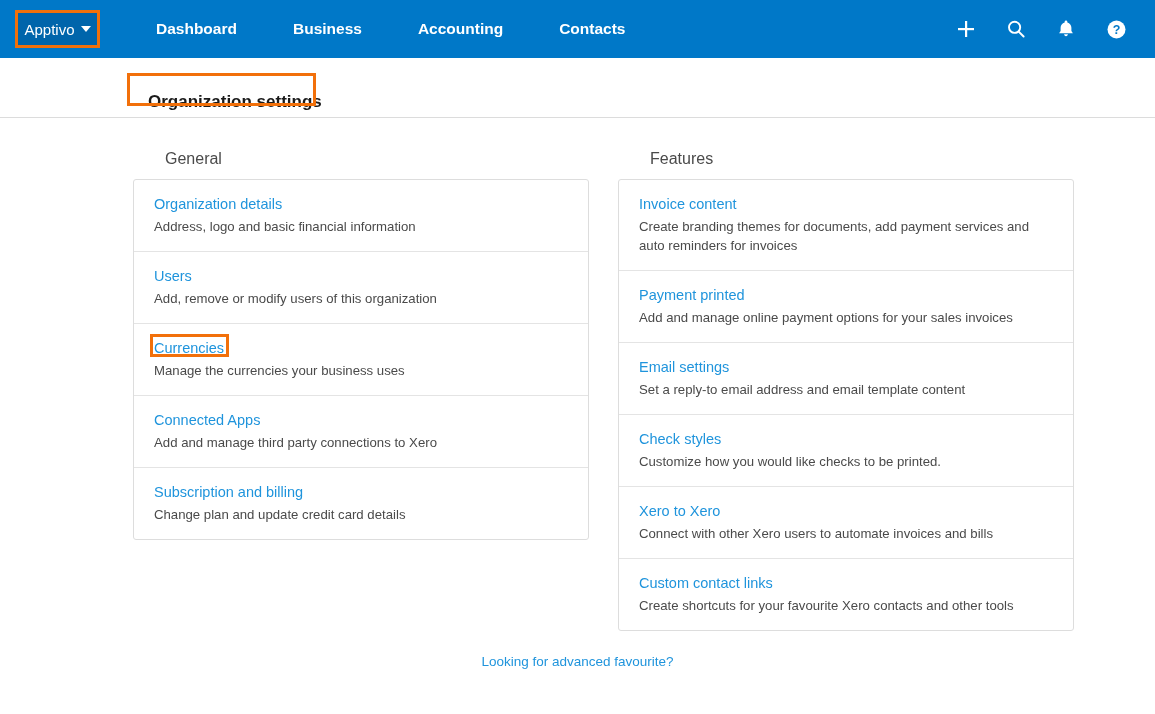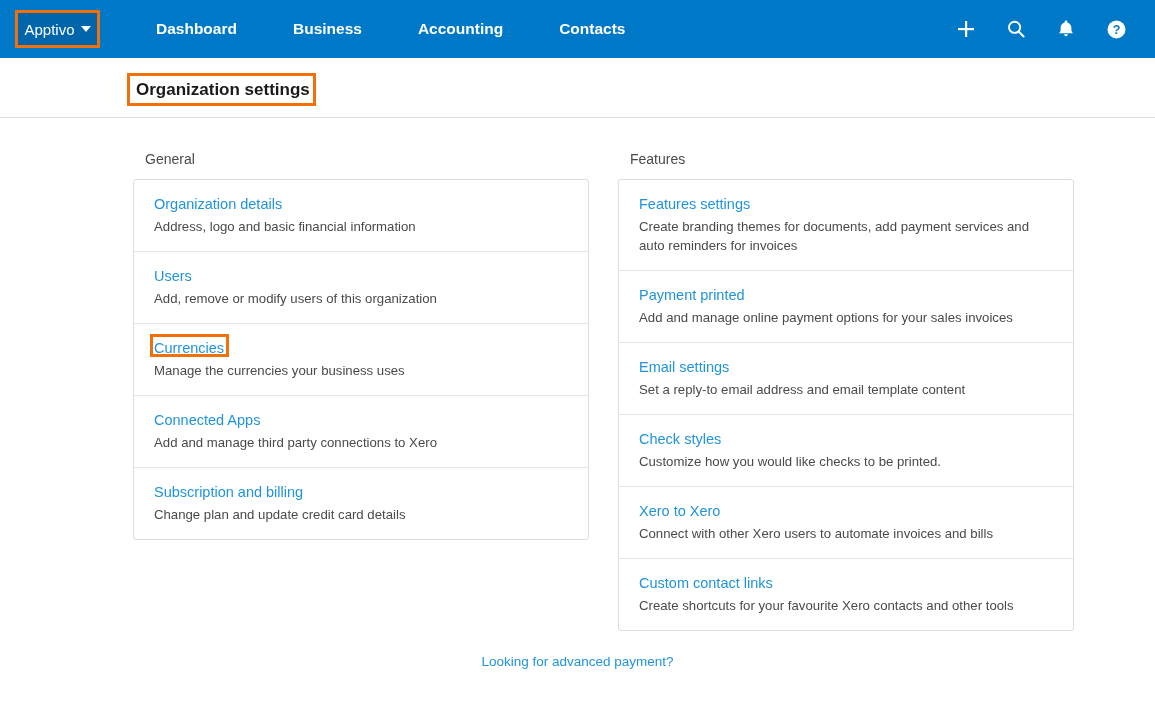--- a/index.html
+++ b/index.html
@@ -96,43 +96,43 @@
     background: #ffffff;
     border-bottom: 1px solid #dcdcdc;
   }
   .page-title {
     position: absolute;
     left: 136px;
     top: 79px;
     font-size: 17px;
     font-weight: bold;
     color: #1a1a1a;
-    margin: 0;
+    margin: 12px;
     line-height: 21px;
   }
 
   
   .content {
     position: relative;
     width: 1155px;
     padding-top: 0;
   }
   .columns {
     position: relative;
     width: 1155px;
     height: 520px;
   }
   .column { position: absolute; top: 0; }
   .col-left  { left: 133px;  width: 456px; }
   .col-right { left: 618px;  width: 456px; }
 
   .col-heading {
-    font-size: 14px;
+    font-size: 16px;
     color: #4a4a4a;
-    margin: 0 0 12px 12px;
+    margin: 0 0 12px 32px;
     padding-top: 33px;
     line-height: 16px;
   }
   .panel {
     border: 1px solid #dddddd;
     border-radius: 3px;
     background: #ffffff;
   }
   .panel-item {
     padding: 14px 20px 15px 20px;
@@ -264,21 +264,21 @@
         </div>
 
       </div>
     </div>
 
     <div class="column col-right">
       <div class="col-heading">Features</div>
       <div class="panel">
 
         <div class="panel-item">
-          <a class="item-title">Features settings</a>
+          <a class="item-title">Invoice content</a>
           <p class="item-desc">Create branding themes for documents, add payment services and auto reminders for invoices</p>
         </div>
 
         <div class="panel-item">
           <a class="item-title">Payment printed</a>
           <p class="item-desc">Add and manage online payment options for your sales invoices</p>
         </div>
 
         <div class="panel-item">
           <a class="item-title">Email settings</a>
@@ -299,19 +299,19 @@
           <a class="item-title">Custom contact links</a>
           <p class="item-desc">Create shortcuts for your favourite Xero contacts and other tools</p>
         </div>
 
       </div>
     </div>
 
   </div>
 
   <div class="footer">
-    <a class="footer-link">Looking for advanced payment?</a>
+    <a class="footer-link">Looking for advanced favourite?</a>
   </div>
 </div>
 
 <div class="annot" id="annot-org-switcher"></div>
 <div class="annot" id="annot-page-title"></div>
 <div class="annot" id="annot-currencies"></div>
 
 </body></html>

